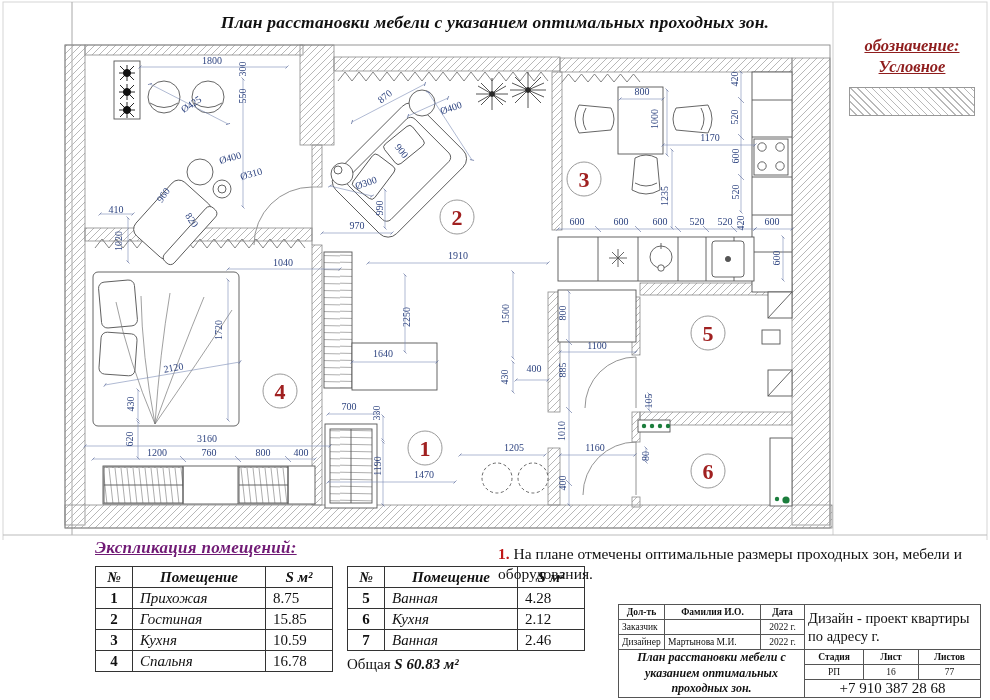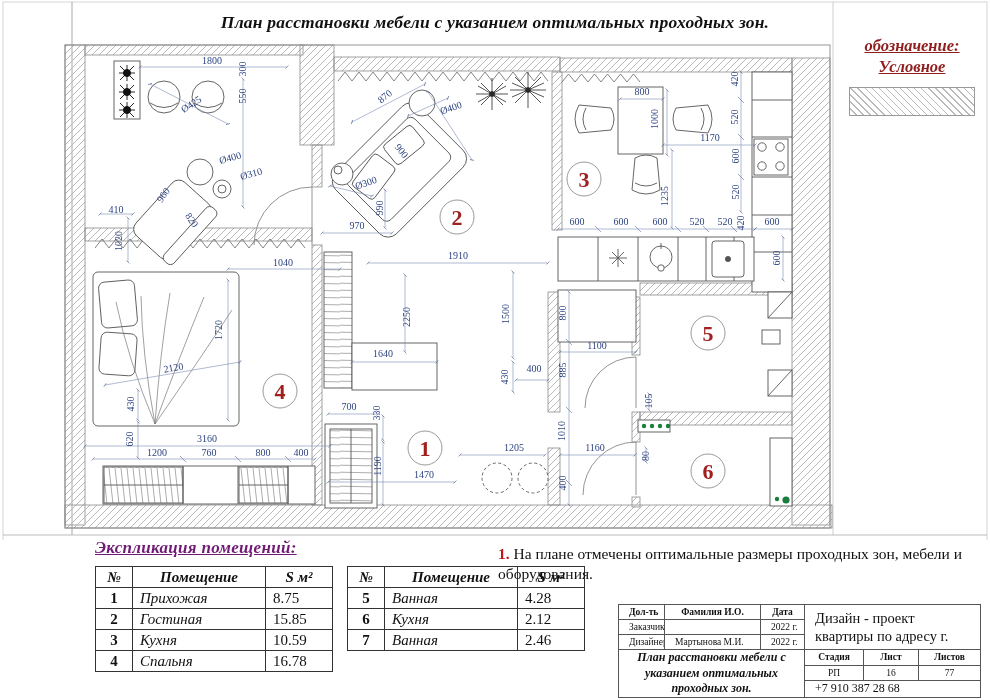--- a/index.html
+++ b/index.html
@@ -27,28 +27,28 @@
   table.exp-t td.ar{width:52px;}
   .total{margin-top:5px;font-size:15px;}
   .total b{font-style:italic;}
   
   .note{position:absolute;left:498px;top:538px;width:482px;}
   .note p{margin:6px 0 0 0;font-size:15.5px;line-height:1.3;}
   .note .n1{color:#c01818;font-weight:bold;}
   
   .tblock{position:absolute;left:618px;top:604px;}
   table.tb{border-collapse:collapse;table-layout:fixed;width:362px;}
-  table.tb td{border:1px solid #555;padding:0 10px;font-size:9.5px;height:14px;
+  table.tb td{border:1px solid #555;padding:0 3px;font-size:9.5px;height:14px;
       overflow:hidden;white-space:nowrap;margin-left:45px;}
   table.tb td.hd{font-weight:bold;text-align:center;}
   table.tb td.ct{text-align:center;}
   table.tb td.proj{font-size:14.5px;white-space:normal;line-height:1.25;}
   table.tb td.ptitle{font-size:12px;font-weight:bold;font-style:italic;text-align:center;
       white-space:normal;line-height:1.3;}
-  table.tb td.phone{font-size:12px;}
+  table.tb td.phone{text-align:center;font-size:15px;}
   svg text.d{font-size:10px;fill:#2e4480;font-family:"Liberation Serif",serif;}
   svg text.rn{font-size:22px;font-weight:bold;fill:#a02020;font-family:"Liberation Serif",serif;}
 </style>
 </head>
 <body>
 
 <div class="main-title">План расстановки мебели с указанием оптимальных проходных зон.</div>
 
 <svg width="990" height="540" viewBox="0 0 990 540" style="position:absolute;top:0;left:0;">
   <defs>
@@ -460,20 +460,24 @@
           <td class="nm">Кухня</td>
           <td class="ar">2.12</td>
         </tr>
         <tr>
           <td class="num">7</td>
           <td class="nm">Ванная</td>
           <td class="ar">2.46</td>
         </tr>
       </tbody>
         </table>
+      <div class="total">
+        <span>Общая</span>
+        <b>S 60.83 м²</b>
+      </div>
     </div>
   </div>
 </div>
 
 <div class="note">
   <p>
     <span class="n1">1.</span>
     <span>На плане отмечены оптимальные размеры проходных зон, мебели и оборудования.</span>
   </p>
 </div>

